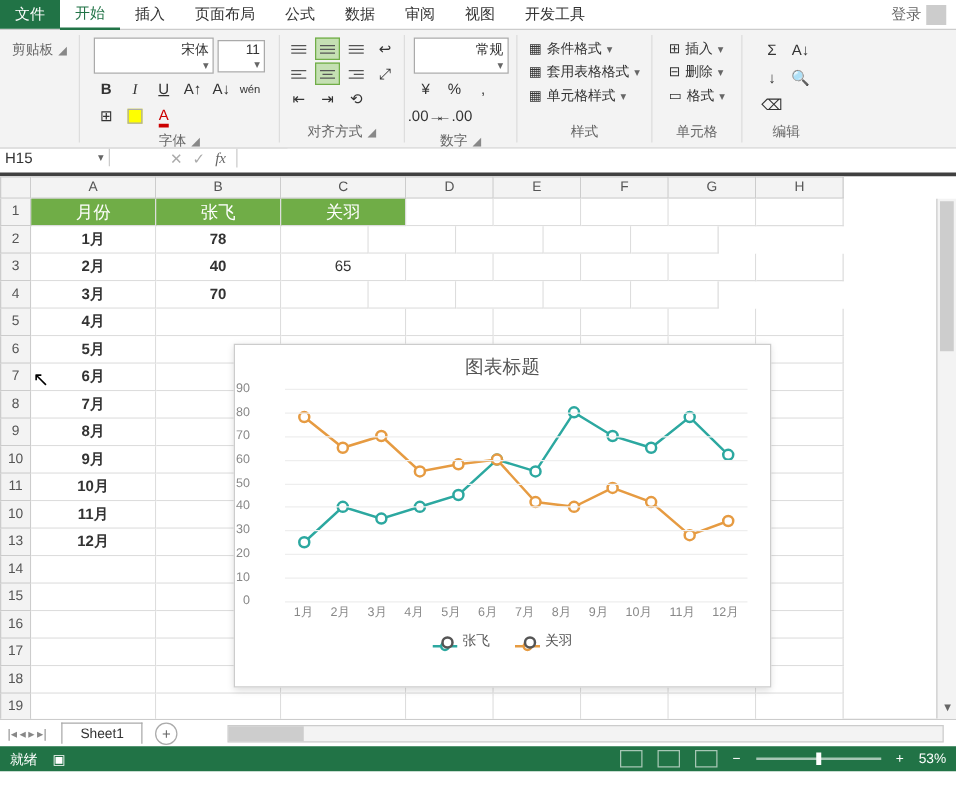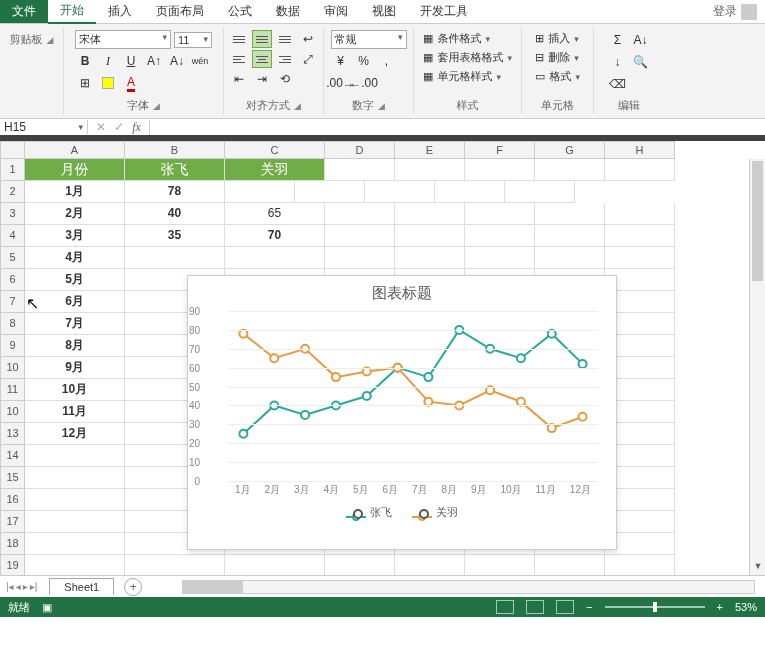--- a/index.html
+++ b/index.html
@@ -12,39 +12,39 @@
 .login-icon { width: 16px; height: 16px; background: #ccc; }
 .ribbon { background: #f3f3f3; display: flex; border-bottom: 1px solid #ccc; padding: 4px 0; height: 95px; }
 .group { border-right: 1px solid #ddd; padding: 2px 6px 0; display: flex; flex-direction: column; align-items: center; justify-content: space-between; }
 .group-label { font-size: 11px; color: #666; margin: 2px 0 1px; display: flex; align-items: center; gap: 4px; }
 .group-content { display: flex; flex-direction: column; gap: 2px; flex: 1; }
 .row { display: flex; gap: 3px; align-items: center; }
 .btn-lg { display: flex; flex-direction: column; align-items: center; cursor: pointer; padding: 2px; }
 .paste-icon { width: 28px; height: 32px; background: linear-gradient(#fff 60%, #f9d978); border: 1px solid #d4b050; border-radius: 2px; position: relative; }
 .paste-icon::before { content: ""; position: absolute; top: -3px; left: 6px; width: 14px; height: 6px; background: #888; border-radius: 2px; }
 .small-icon { width: 16px; height: 16px; display: inline-flex; align-items: center; justify-content: center; cursor: pointer; }
-.sel { border: 1px solid #aaa; background: #fff; font-size: 11px; padding: 1px 3px; display: flex; align-items: flex-start; justify-content: space-between; }
+.sel { border: 1px solid #aaa; background: #fff; font-size: 11px; padding: 1px 3px; display: flex; align-items: flex-end; justify-content: space-between; flex-direction: column; }
 .sel.font { width: 96px; }
 .sel.size { width: 38px; }
 .sel.numfmt { width: 76px; }
 .dd { font-size: 9px; color: #666; }
 .fmt-btn { width: 20px; height: 20px; border: 1px solid transparent; display: inline-flex; align-items: center; justify-content: center; cursor: pointer; font-size: 12px; }
 .fmt-btn.bold { font-weight: bold; }
 .fmt-btn.italic { font-style: italic; font-family: serif; }
 .fmt-btn.underline { text-decoration: underline; }
 .align-btn { width: 20px; height: 18px; cursor: pointer; display: inline-flex; align-items: center; justify-content: center; }
 .align-btn.active { background: #c5e0b3; border: 1px solid #70ad47; }
 .bars { display: flex; flex-direction: column; gap: 2px; }
 .bars span { width: 12px; height: 1px; background: #555; }
 .launcher { font-size: 9px; color: #888; cursor: pointer; }
 .style-item, .cell-item, .edit-item { display: flex; align-items: center; gap: 4px; cursor: pointer; font-size: 11px; padding: 1px 2px; }
 .color-sq { width: 12px; height: 12px; }
 
 
-.namebox-row { display: flex; border-bottom: 6px solid #404040; height: 22px; align-items: center; background: #fff; }
+.namebox-row { display: flex; border-bottom: 3px solid #404040; height: 22px; align-items: flex-start; background: #fff; gap: 40px; }
 .namebox { width: 88px; border-right: 1px solid #ccc; display: flex; align-items: center; padding: 0 4px; font-size: 12px; justify-content: space-between; }
 .fx-btns { display: flex; align-items: center; gap: 8px; padding: 0 8px; border-right: 1px solid #ccc; color: #aaa; }
 .fx-label { font-style: italic; font-family: serif; color: #666; }
 .formula-input { flex: 1; border: none; padding: 0 6px; font-size: 12px; }
 
 
 .grid-wrap { position: relative; height: 434px; overflow: hidden; }
 .corner { position: absolute; left: 0; top: 0; width: 25px; height: 18px; background: #f3f3f3; border: 1px solid #ccc; }
 .colhdrs { position: absolute; left: 25px; top: 0; display: flex; }
 .colhdr { height: 18px; background: #f3f3f3; border: 1px solid #ccc; border-left: none; text-align: center; font-size: 11px; line-height: 16px; color: #555; }
@@ -374,21 +374,20 @@
         <div class="cell" style="width: 100px; font-weight: bold;">40</div>
         <div class="cell" style="width: 100px; font-weight: normal;">65</div>
         <div class="cell" style="width: 70px;"></div>
         <div class="cell" style="width: 70px;"></div>
         <div class="cell" style="width: 70px;"></div>
         <div class="cell" style="width: 70px;"></div>
         <div class="cell" style="width: 70px;"></div>
       </div>
       <div class="cellrow">
         <div class="cell" style="width: 100px; font-weight: bold;">3月</div>
-        <div class="cell" style="width: 100px; font-weight: bold;">35</div>
         <div class="cell" style="width: 100px; font-weight: bold;">70</div>
         <div class="cell" style="width: 70px;"></div>
         <div class="cell" style="width: 70px;"></div>
         <div class="cell" style="width: 70px;"></div>
         <div class="cell" style="width: 70px;"></div>
         <div class="cell" style="width: 70px;"></div>
       </div>
       <div class="cellrow">
         <div class="cell" style="width: 100px; font-weight: bold;">4月</div>
         <div class="cell" style="width: 100px; font-weight: bold;"></div>

